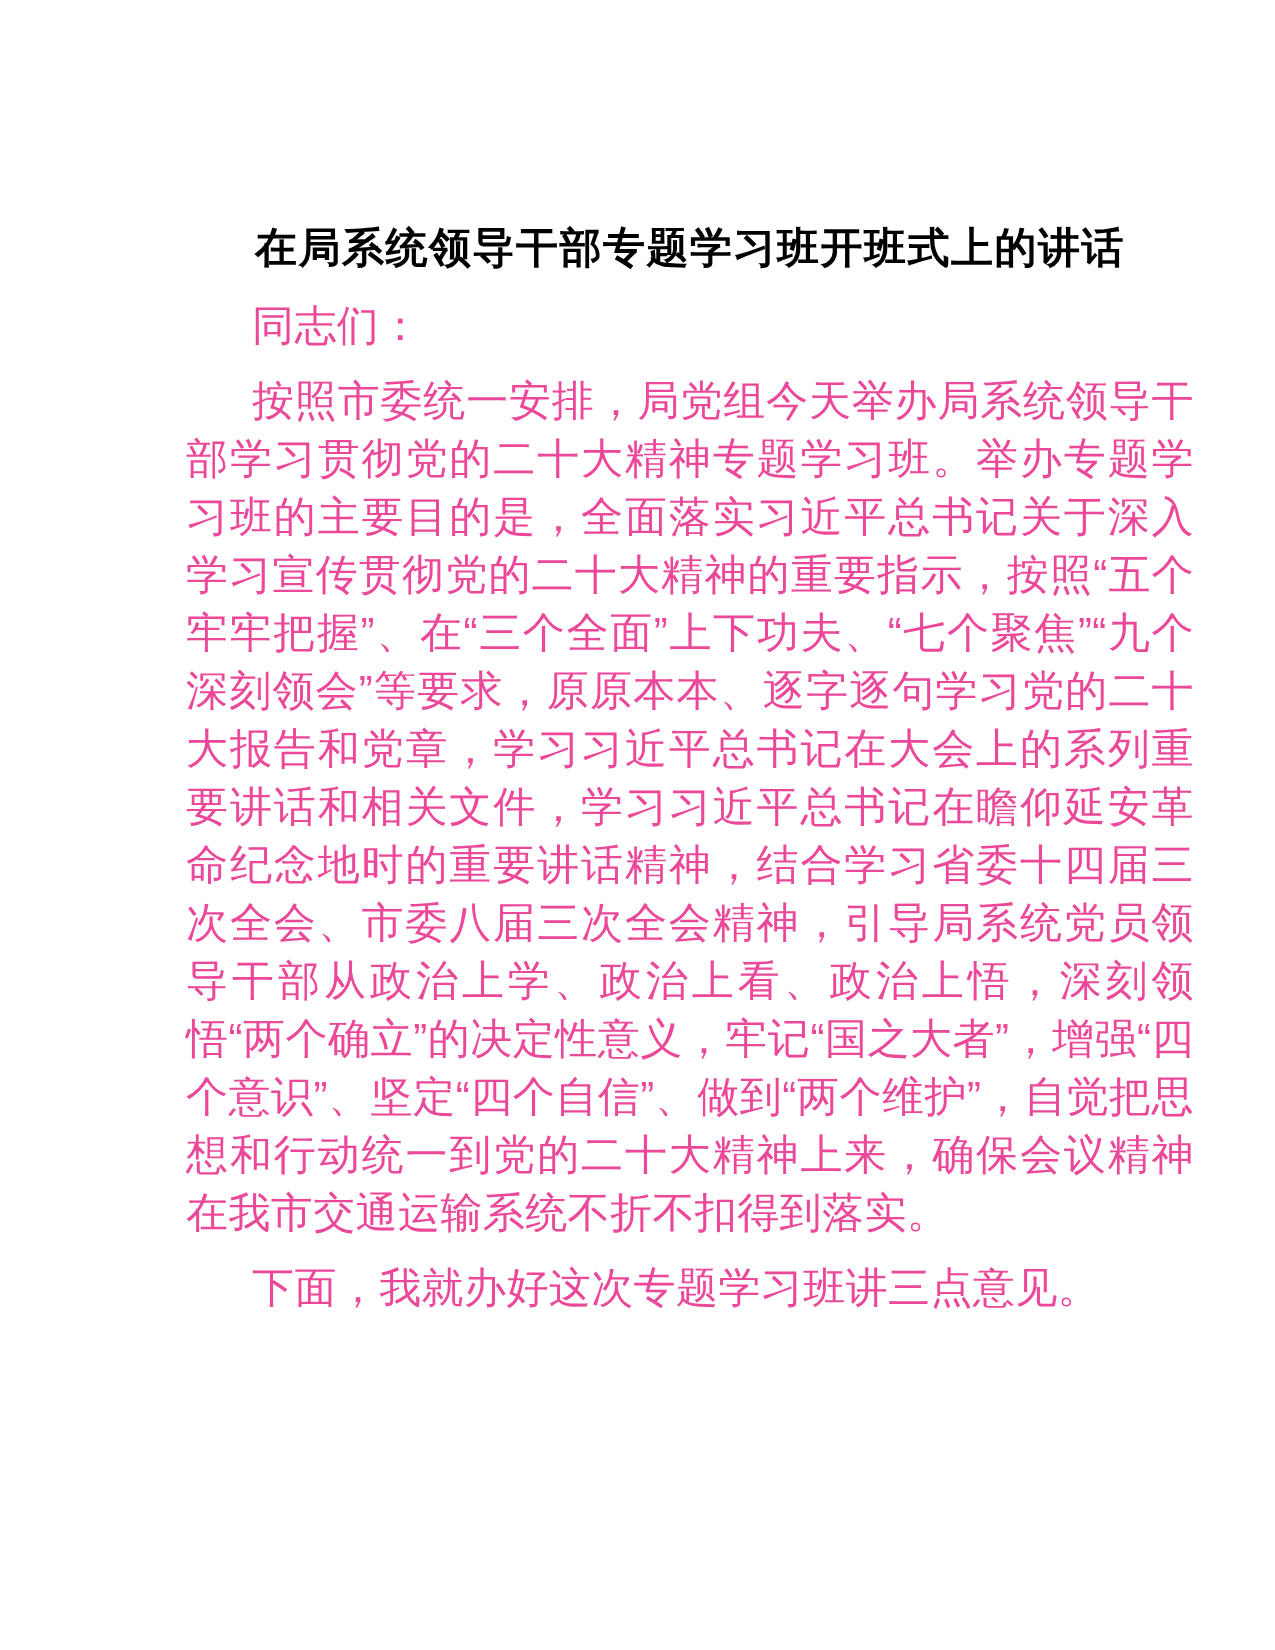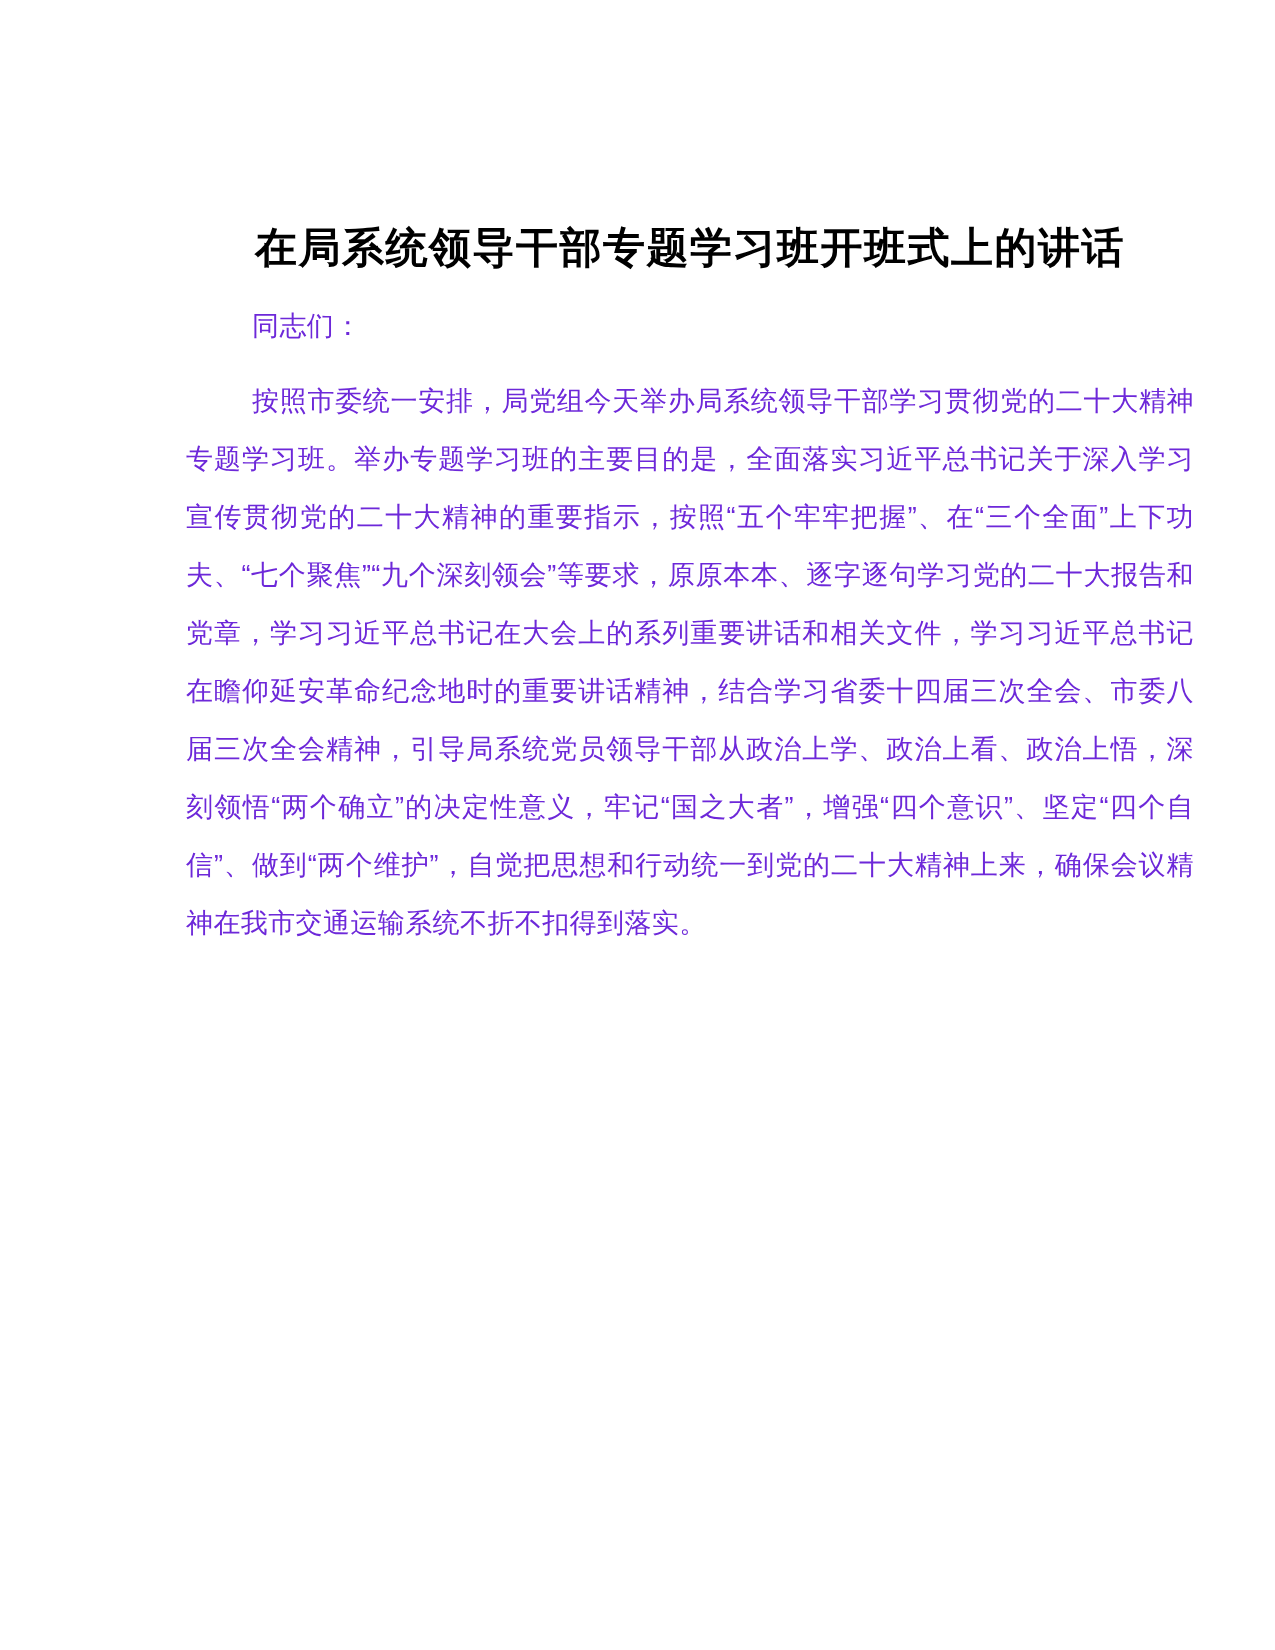--- a/index.html
+++ b/index.html
@@ -23,33 +23,34 @@
     margin: 222px 0 23px 0;
     font-size: 42px;
     line-height: 52px;
     font-weight: bold;
     text-align: center;
     letter-spacing: 1.5px;
     color: #000000;
   }
   .para {
     margin: 0 0 17px 0;
-    font-size: 27px;
+    font-size: 42px;
     line-height: 58px;
     text-align: justify;
     text-align-last: left;
     text-indent: 66px; 
     letter-spacing: 0.4px;
-    color: #6d28d9;
+    color: #ec4899;
     word-break: normal;
     line-break: strict;
   }
 </style>
 </head>
 <body>
 
 <div class="page">
   <div class="doc">
     <h1 class="doc-title">在局系统领导干部专题学习班开班式上的讲话</h1>
     <p class="para">同志们：</p>
     <p class="para">按照市委统一安排，局党组今天举办局系统领导干部学习贯彻党的二十大精神专题学习班。举办专题学习班的主要目的是，全面落实习近平总书记关于深入学习宣传贯彻党的二十大精神的重要指示，按照“五个牢牢把握”、在“三个全面”上下功夫、“七个聚焦”“九个深刻领会”等要求，原原本本、逐字逐句学习党的二十大报告和党章，学习习近平总书记在大会上的系列重要讲话和相关文件，学习习近平总书记在瞻仰延安革命纪念地时的重要讲话精神，结合学习省委十四届三次全会、市委八届三次全会精神，引导局系统党员领导干部从政治上学、政治上看、政治上悟，深刻领悟“两个确立”的决定性意义，牢记“国之大者”，增强“四个意识”、坚定“四个自信”、做到“两个维护”，自觉把思想和行动统一到党的二十大精神上来，确保会议精神在我市交通运输系统不折不扣得到落实。</p>
+    <p class="para">下面，我就办好这次专题学习班讲三点意见。</p>
   </div>
 </div>
 
 </body></html>

